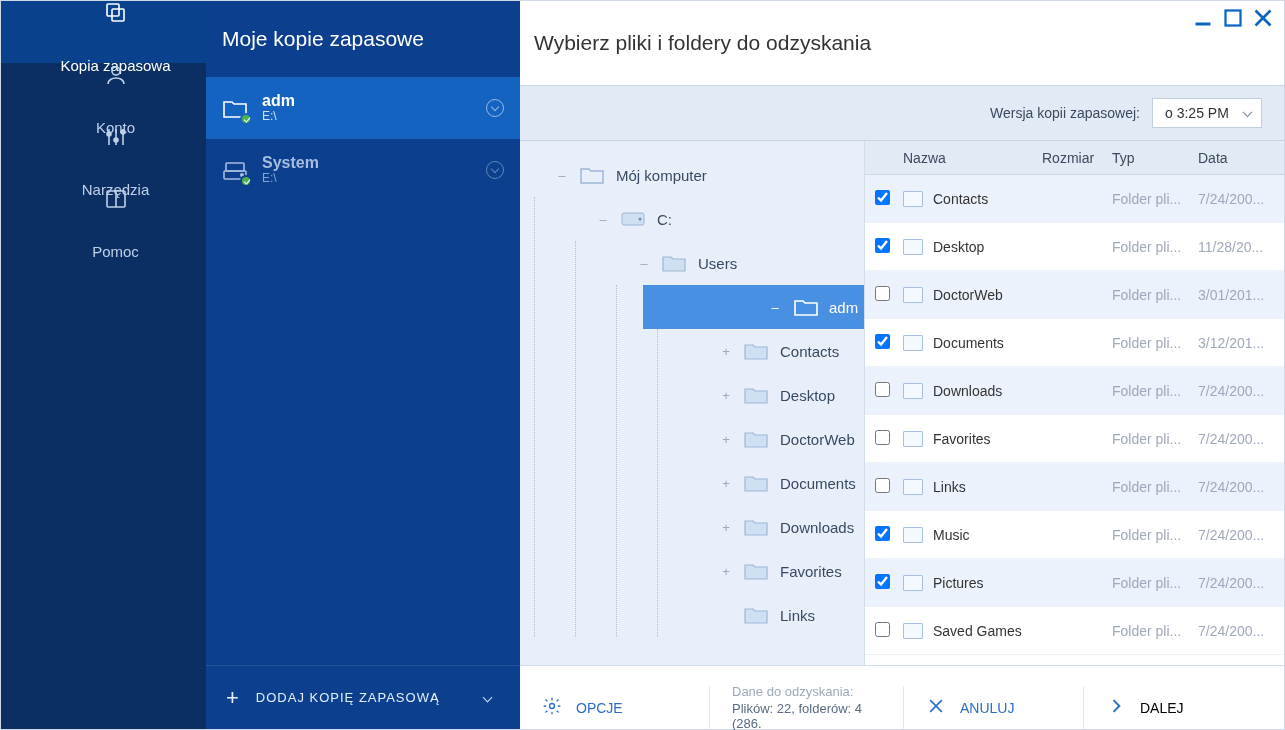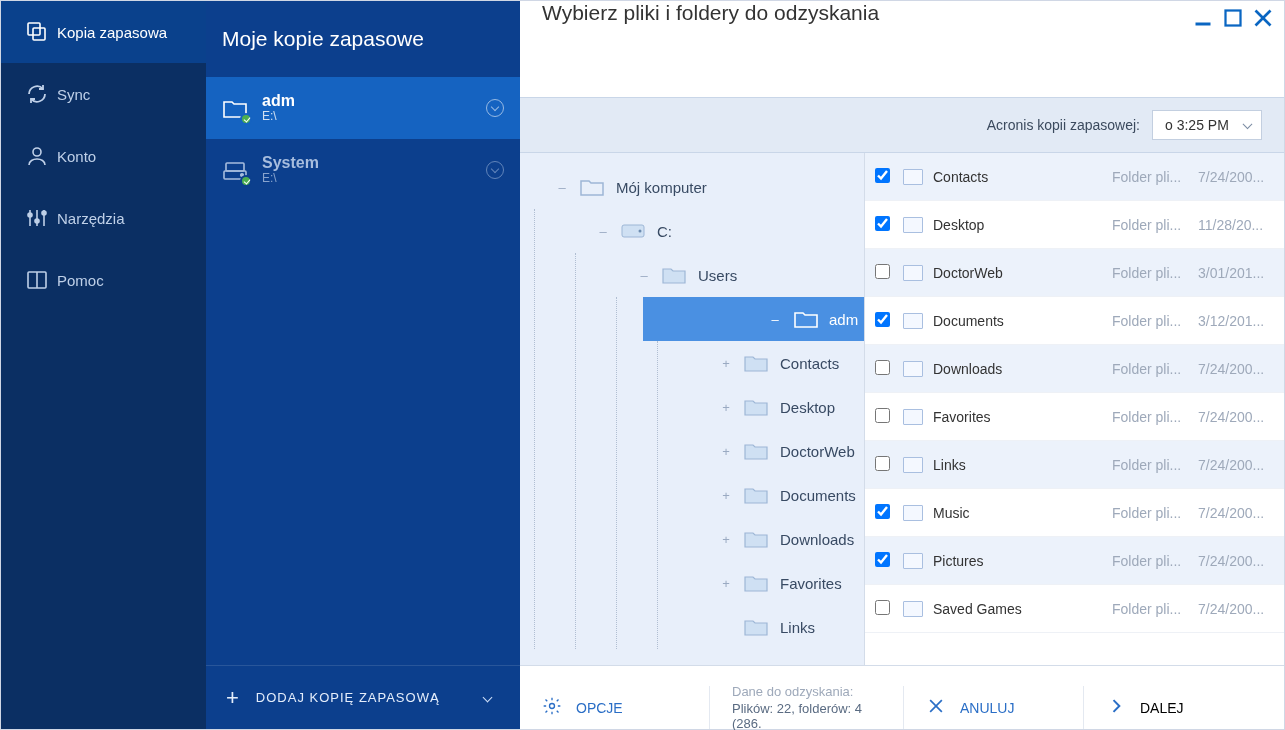--- a/index.html
+++ b/index.html
@@ -3,21 +3,21 @@
 <meta charset="utf-8">
 <style>
   * { box-sizing: border-box; margin: 0; padding: 0; }
   html, body { width: 1285px; height: 730px; font-family: "Segoe UI", Arial, sans-serif; overflow: hidden; background: #fff; }
   .app { display: flex; width: 1285px; height: 730px; border: 1px solid #d0d7e5; }
 
   
   .nav { width: 205px; background: #0b2f63; color: #d0ddf0; display: flex; flex-direction: column; }
   .nav-logo { height: 76px; display: flex; align-items: center; padding-left: 22px; }
   .nav-logo-text { color: #fff; font-size: 24px; font-weight: 400; letter-spacing: 0.5px; }
-  .nav-item { height: 62px; display: flex; align-items: center; gap: 8px; padding-left: 24px; cursor: pointer; color: #bfd0e8; font-size: 15px; }
+  .nav-item { height: 62px; display: flex; align-items: center; gap: 32px; padding-left: 24px; cursor: pointer; color: #bfd0e8; font-size: 15px; flex-direction: column; }
   .nav-item.active { background: #0a418c; color: #fff; }
   .nav-icon { width: 24px; height: 24px; display: flex; align-items: center; justify-content: center; flex: 0 0 24px; }
   .nav-icon svg { stroke: currentColor; fill: none; }
 
   
   .bcol { width: 314px; background: #0c3f8d; color: #e4edfb; display: flex; flex-direction: column; }
   .bcol-header { height: 76px; display: flex; align-items: center; padding-left: 16px; font-size: 21px; font-weight: 300; color: #fff; }
   .bcard { height: 62px; display: flex; align-items: center; padding: 0 16px; gap: 14px; cursor: pointer; color: #d7e3f7; position: relative; }
   .bcard.selected { background: #1563c1; color: #fff; }
   .bcard.dim { color: #a7bdde; }
@@ -33,21 +33,21 @@
   .bcard-chevron::after { content: ""; width: 5px; height: 5px; border-right: 1.5px solid currentColor; border-bottom: 1.5px solid currentColor; transform: rotate(45deg); margin-top: -2px; }
 
   .bcol-spacer { flex: 1; }
   .bcol-add { height: 64px; border-top: 1px solid rgba(255,255,255,0.12); display: flex; align-items: center; gap: 16px; padding: 0 20px; font-size: 13px; letter-spacing: 1px; cursor: pointer; }
   .plus { font-size: 22px; font-weight: 300; }
   .bcol-add .chev { margin-left: auto; width: 16px; }
   .bcol-add .chev::after { content: ""; display: block; width: 6px; height: 6px; border-right: 1.5px solid #cfe0f9; border-bottom: 1.5px solid #cfe0f9; transform: rotate(45deg); }
 
   
   .main { flex: 1; display: flex; flex-direction: column; background: #fff; min-width: 0; }
-  .main-titlebar { height: 96px; display: flex; align-items: flex-start; padding: 0 22px; position: relative; }
+  .main-titlebar { height: 84px; display: flex; align-items: center; padding: 0 14px; position: relative; }
   .main-title { font-size: 21px; font-weight: 300; color: #333; }
   .wincontrols { position: absolute; right: 12px; top: 8px; display: flex; gap: 12px; color: #0a66c2; }
   .winbtn { width: 18px; height: 18px; cursor: pointer; display: inline-flex; align-items: center; justify-content: center; }
 
   .versionbar { background: #e2eaf5; border-top: 1px solid #c9d6e8; border-bottom: 1px solid #c9d6e8; height: 56px; display: flex; align-items: center; justify-content: flex-end; padding: 0 22px; gap: 12px; }
   .versionbar-label { color: #3b4a5e; font-size: 14px; }
   .version-select { background: #fff; border: 1px solid #c3cfe0; padding: 6px 30px 6px 12px; font-size: 14px; color: #333; cursor: pointer; position: relative; min-width: 110px; }
   .version-select::after { content: ""; position: absolute; right: 10px; top: 50%; width: 6px; height: 6px; border-right: 1.5px solid #7a8ba3; border-bottom: 1.5px solid #7a8ba3; transform: translateY(-60%) rotate(45deg); }
 
   .content { flex: 1; display: flex; min-height: 0; }
@@ -99,31 +99,20 @@
           <span class="nav-icon">
             <svg width="24" height="24" viewBox="0 0 24 24" stroke-width="1.6">
               <rect x="3" y="3" width="12" height="12" rx="1"></rect>
               <rect x="8" y="8" width="12" height="12" rx="1"></rect>
             </svg>
           </span>
           <span>Kopia zapasowa</span>
         </div>
         <div class="nav-item">
           <span class="nav-icon">
-            <svg width="24" height="24" viewBox="0 0 24 24" stroke-width="1.8">
-              <path d="M4 12a8 8 0 0 1 14-5"></path>
-              <path d="M20 12a8 8 0 0 1-14 5"></path>
-              <polyline points="18 3 18 7 14 7"></polyline>
-              <polyline points="6 21 6 17 10 17"></polyline>
-            </svg>
-          </span>
-          <span>Sync</span>
-        </div>
-        <div class="nav-item">
-          <span class="nav-icon">
             <svg width="24" height="24" viewBox="0 0 24 24" stroke-width="1.6">
               <circle cx="12" cy="8" r="4"></circle>
               <path d="M4 21c0-4 4-6 8-6s8 2 8 6"></path>
             </svg>
           </span>
           <span>Konto</span>
         </div>
         <div class="nav-item">
           <span class="nav-icon">
             <svg width="24" height="24" viewBox="0 0 24 24" stroke-width="1.6">
@@ -200,21 +189,21 @@
         <span class="winbtn">
             <svg viewBox="0 0 12 12">
               <line x1="1" y1="1" x2="11" y2="11" stroke="#0a66c2" stroke-width="1.8"></line>
               <line x1="11" y1="1" x2="1" y2="11" stroke="#0a66c2" stroke-width="1.8"></line>
             </svg>
           </span>
       </div>
     </div>
 
     <div class="versionbar">
-      <span class="versionbar-label">Acronis kopii zapasowej:</span>
+      <span class="versionbar-label">Wersja kopii zapasowej:</span>
       <div class="version-select">
         <span>o 3:25 PM</span>
       </div>
     </div>
 
     <div class="content">
 
       <div class="tree">
         <div class="tnode pad20">
           <span class="exp">–</span>
@@ -321,20 +310,27 @@
                     </span>
                     <span>Links</span>
                   </div>
                 </div>
             </div>
           </div>
         </div>
       </div>
 
       <div class="listwrap">
+        <div class="list-head">
+          <div class="col-chk"></div>
+          <div class="col-name">Nazwa</div>
+          <div class="col-size">Rozmiar</div>
+          <div class="col-type">Typ</div>
+          <div class="col-date">Data</div>
+        </div>
         <div class="list-body" id="list-body">
             <div class="row">
               <div class="col-chk"><input type="checkbox" checked="" style=""></div>
               <div class="cell col-name" style="display:flex;align-items:center">
                 <span class="fsmall"></span>
                 <span>Contacts</span>
               </div>
               <div class="cell col-size"></div>
               <div class="cell col-type">Folder pli...</div>
               <div class="cell col-date">7/24/200...</div>

